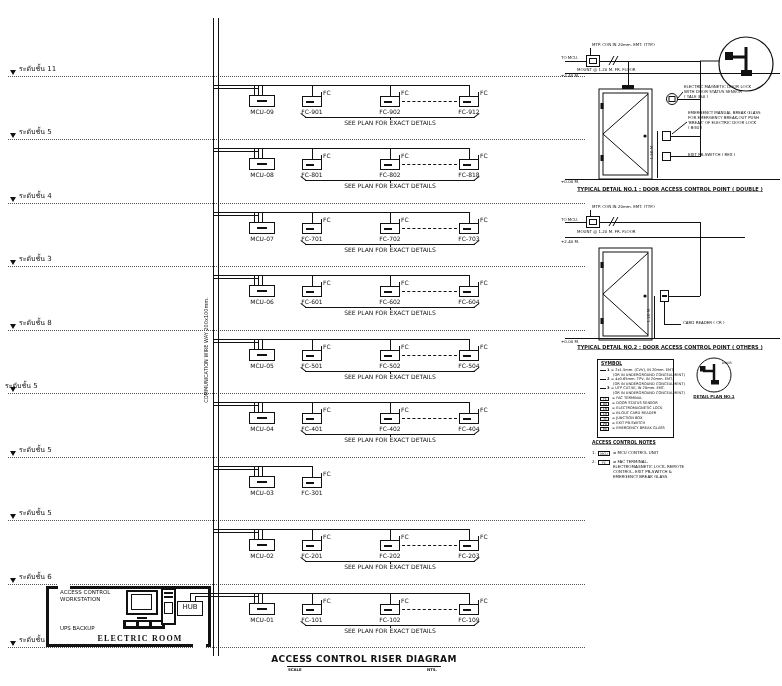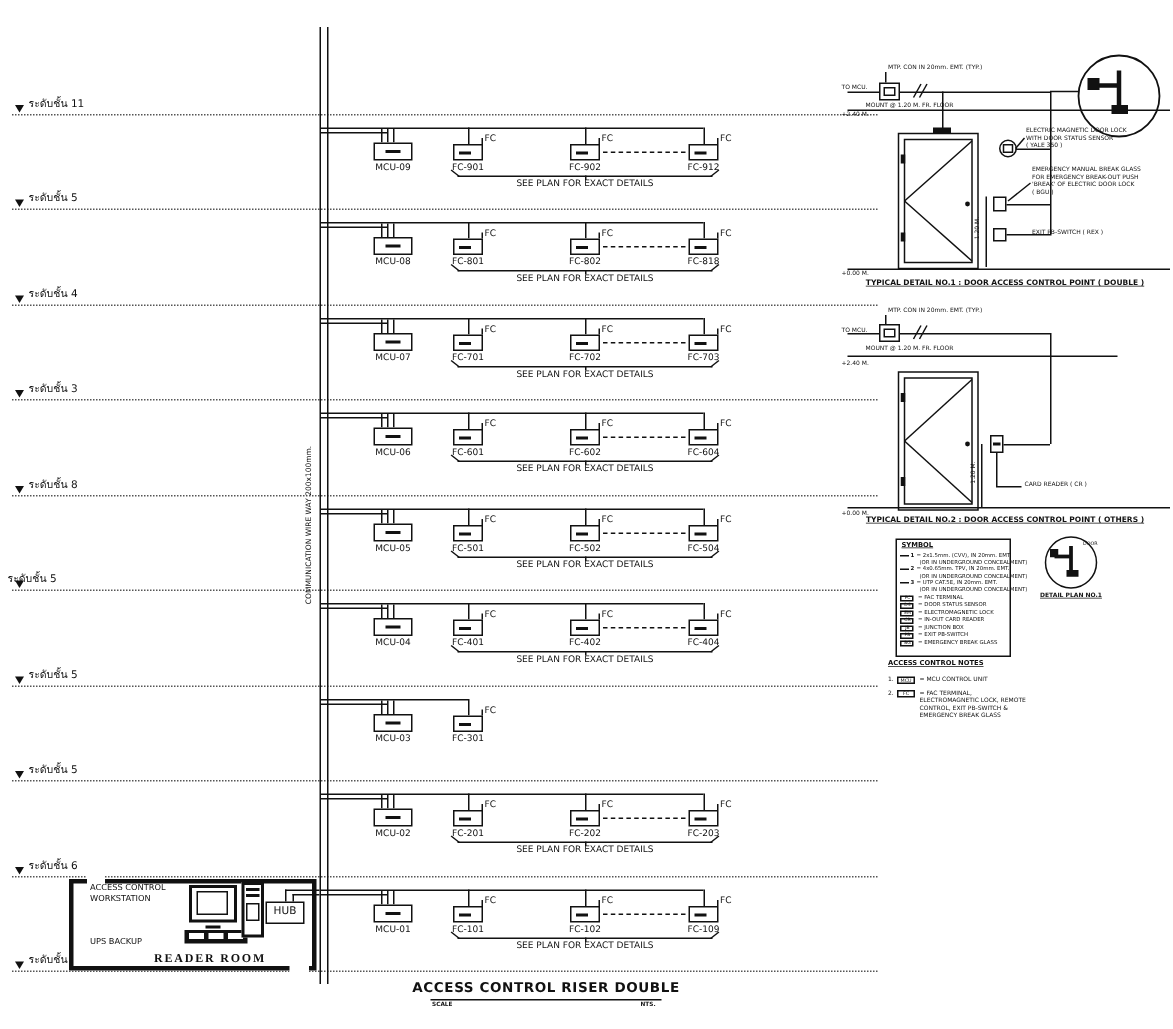--- a/index.html
+++ b/index.html
@@ -387,21 +387,21 @@
       <div class="rc" style="left: 161px; top: 588px; width: 15px; height: 37px; border: 2px solid rgb(17, 17, 17);"></div>
       <div class="ln" style="left: 164px; top: 592px; width: 9px; height: 1.5px; background: rgb(17, 17, 17);"></div>
       <div class="ln" style="left: 164px; top: 596px; width: 9px; height: 1.5px; background: rgb(17, 17, 17);"></div>
       <div class="rc" style="left: 164px; top: 602px; width: 9px; height: 12px; border: 0.8px solid rgb(17, 17, 17);"></div>
       <div class="rc" style="left: 177px; top: 601px; width: 26px; height: 15px; border: 1.5px solid rgb(17, 17, 17);"></div>
       <span class="t" style="font-size: 7px; left: 190px; top: 604px; transform-origin: center top; transform: translateX(-50%);">HUB</span>
       <div class="ln" style="left: 190px; top: 593px; width: 23px; height: 0px; border-top: 1px solid rgb(17, 17, 17);"></div>
       <div class="ln" style="left: 195px; top: 596px; width: 18px; height: 0px; border-top: 1px solid rgb(17, 17, 17);"></div>
       <div class="ln" style="left: 190px; top: 593px; height: 8px; width: 0px; border-left: 1px solid rgb(17, 17, 17);"></div>
       <div class="ln" style="left: 195px; top: 596px; height: 5px; width: 0px; border-left: 1px solid rgb(17, 17, 17);"></div>
-      <span class="t" style="font-size: 8px; left: 140px; top: 635px; transform-origin: center top; transform: translateX(-50%); font-weight: bold; font-family: &quot;Liberation Serif&quot;, serif; letter-spacing: 1.2px;">READER ROOM</span>
+      <span class="t" style="font-size: 8px; left: 140px; top: 635px; transform-origin: center top; transform: translateX(-50%); font-weight: bold; font-family: &quot;Liberation Serif&quot;, serif; letter-spacing: 1.2px;">ELECTRIC ROOM</span>
       <div class="ln" style="left: 565px; top: 73px; width: 215px; height: 0px; border-top: 1px solid rgb(17, 17, 17);"></div>
       <div class="ln" style="left: 565px; top: 179px; width: 215px; height: 0px; border-top: 1px solid rgb(17, 17, 17);"></div>
       <div class="rc" style="left: 586px; top: 55px; width: 14px; height: 12px; border: 1.2px solid rgb(17, 17, 17);"></div>
       <div class="rc" style="left: 589px; top: 58px; width: 8px; height: 6px; border: 0.8px solid rgb(17, 17, 17);"></div>
       <div class="ln" style="left: 565px; top: 61px; width: 21px; height: 0px; border-top: 1px solid rgb(17, 17, 17);"></div>
       <div class="ln" style="left: 600px; top: 61px; width: 100px; height: 0px; border-top: 1px solid rgb(17, 17, 17);"></div>
       <div class="ln" style="left: 628px; top: 61px; height: 25px; width: 0px; border-left: 1px solid rgb(17, 17, 17);"></div>
       <div class="ln" style="left: 622px; top: 85px; width: 12px; height: 4px; background: rgb(17, 17, 17);"></div>
       <div class="ln" style="left: 700px; top: 61px; height: 96px; width: 0px; border-left: 1px solid rgb(17, 17, 17);"></div>
       <div class="ln" style="left: 677px; top: 99px; width: 23px; height: 0px; border-top: 1px solid rgb(17, 17, 17);"></div>
@@ -492,17 +492,17 @@
       <span class="t" style="font-size: 8px; left: 613px; top: 451px; transform-origin: left top; transform: scale(0.5);">= MCU CONTROL UNIT</span>
       <span class="t" style="font-size: 8px; left: 592px; top: 460px; transform-origin: left top; transform: scale(0.5);">2.</span>
       <div class="rc" style="left: 598px; top: 459.5px; width: 12px; height: 5.5px; border: 0.8px solid rgb(17, 17, 17);"></div>
       <span class="t" style="font-size: 6.4px; left: 604px; top: 460.5px; transform-origin: center top; transform: translateX(-50%) scale(0.5);">FC</span>
       <span class="t" style="font-size: 8px; left: 613px; top: 460px; transform-origin: left top; transform: scale(0.5);">= FAC TERMINAL,</span>
       <span class="t" style="font-size: 8px; left: 613px; top: 465px; transform-origin: left top; transform: scale(0.5);">ELECTROMAGNETIC LOCK, REMOTE</span>
       <span class="t" style="font-size: 8px; left: 613px; top: 470px; transform-origin: left top; transform: scale(0.5);">CONTROL, EXIT PB-SWITCH &amp;</span>
       <span class="t" style="font-size: 8px; left: 613px; top: 475px; transform-origin: left top; transform: scale(0.5);">EMERGENCY BREAK GLASS</span>
     </div>
 
-  <div class="dr-title">ACCESS CONTROL RISER DOUBLE</div>
+  <div class="dr-title">ACCESS CONTROL RISER DIAGRAM</div>
   <div class="title-rule"></div>
   <span class="t scale-l">SCALE</span>
   <span class="t scale-v">NTS.</span>
 </div>
 
 </body></html>

